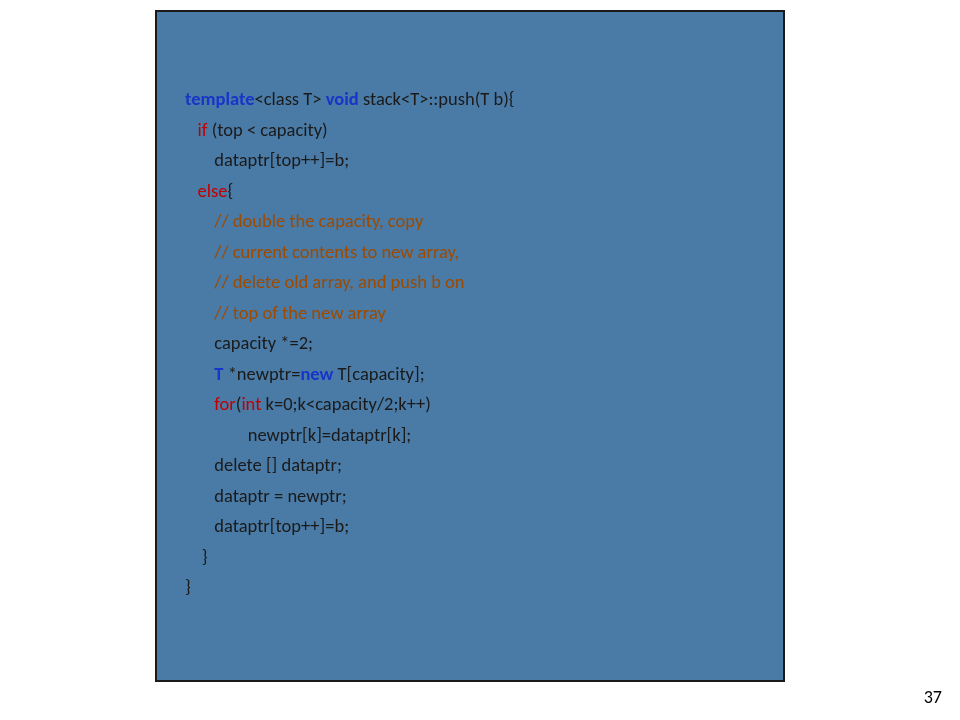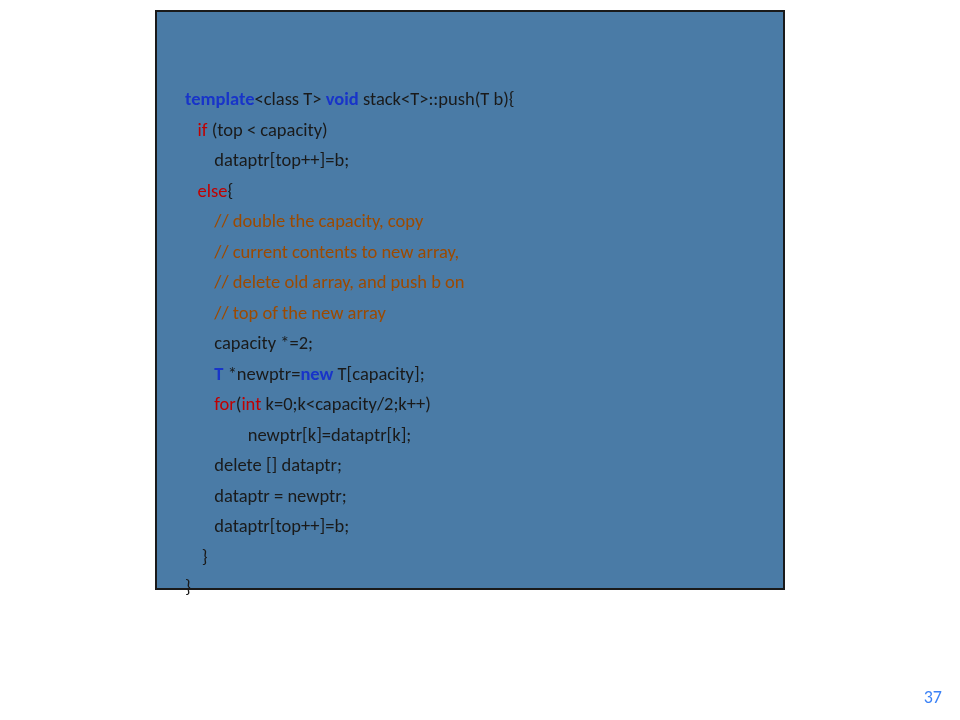--- a/index.html
+++ b/index.html
@@ -9,41 +9,41 @@
     height: 720px;
     background: #ffffff;
     font-family: "Calibri", "Segoe UI", sans-serif;
     position: relative;
   }
   .slide-box {
     position: absolute;
     left: 155px;
     top: 10px;
     width: 630px;
-    height: 580px;
+    height: 672px;
     border: 2px solid #1a1a1a;
     background: #4a7ba6;
     box-sizing: border-box;
     padding: 72px 28px 30px 28px;
   }
   .code {
     font-size: 18.5px;
     line-height: 1.65;
     color: #1a1a1a;
     white-space: pre;
   }
   .kw-blue { color: #1834c9; font-weight: bold; }
   .kw-red  { color: #c00000; }
   .cm      { color: #9c4a00; }
   .page-num {
     position: absolute;
     right: 18px;
     bottom: 12px;
     font-size: 18px;
-    color: #3b82f6;
+    color: #000000;
     margin-top: 44px;
   }
 </style>
 </head>
 <body>
 
 <div class="slide-box">
   <div class="code"><span class="kw-blue">template</span><span>&lt;class T&gt; </span><span class="kw-blue">void</span><span> stack&lt;T&gt;::push(T b){</span>
    <span class="kw-red">if</span><span> (top &lt; capacity)</span>
 <span>       dataptr[top++]=b;</span>

